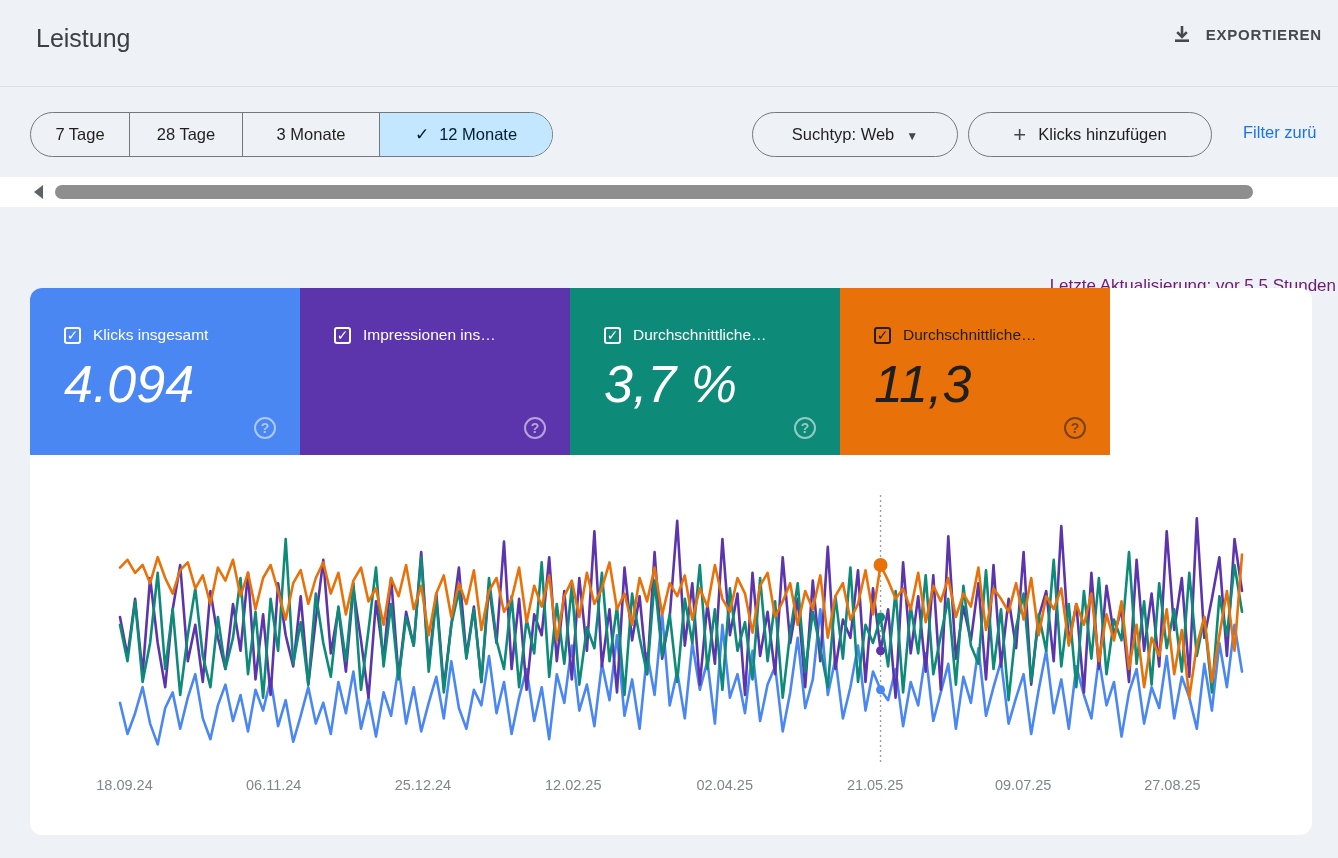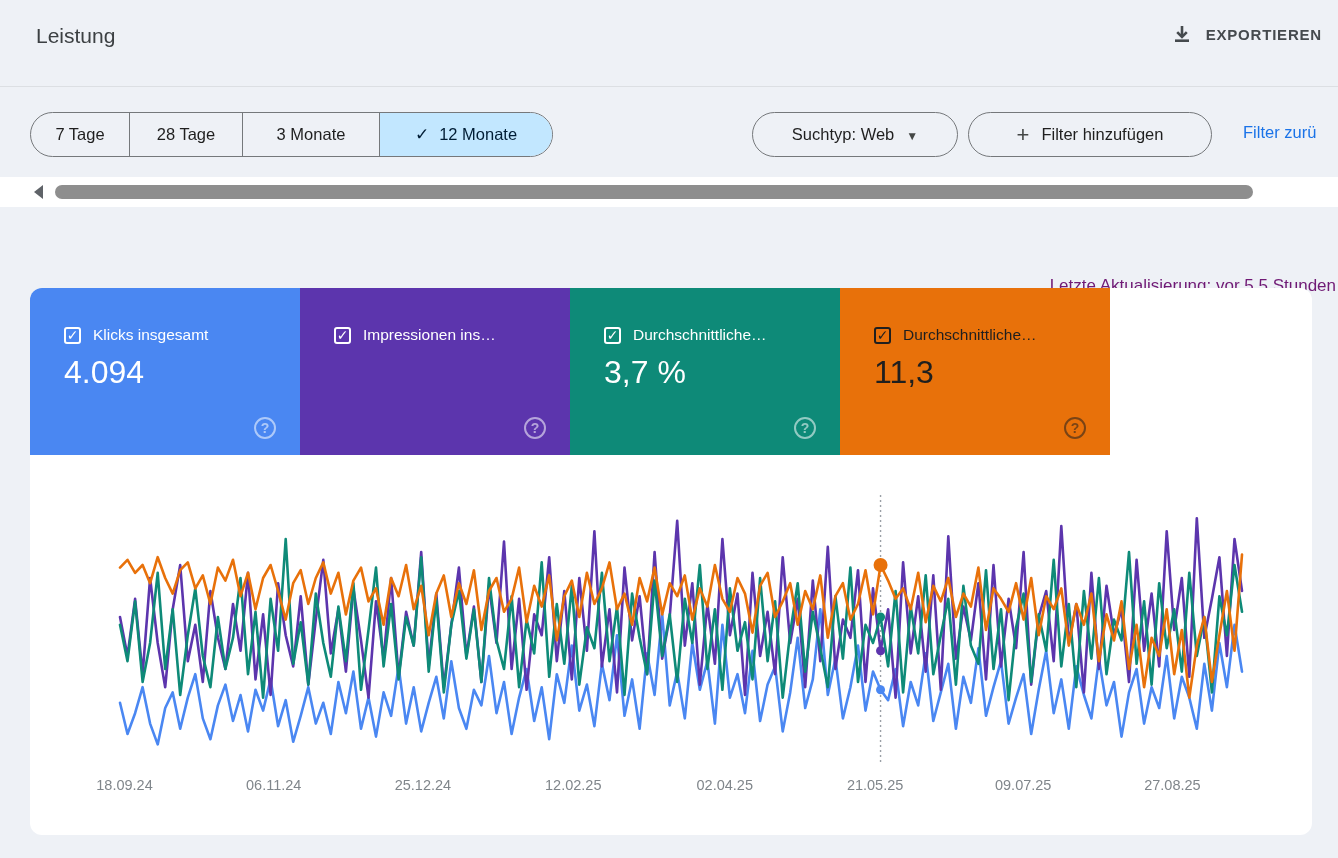--- a/index.html
+++ b/index.html
@@ -8,21 +8,21 @@
     font-family: "Liberation Sans", "DejaVu Sans", sans-serif;
     background: #eef1f6;
     position: relative;
     color: #1f1f1f;
   }
 
   
   .header { position: absolute; left: 0; top: 0; width: 1338px; height: 86px; }
   .page-title {
     position: absolute; left: 36px; top: 24px;
-    font-size: 21px; color: #3c4043; font-weight: 400;
+    font-size: 25px; color: #3c4043; font-weight: 400;
   }
   .export-btn {
     position: absolute; right: 16px; top: 24px;
     display: flex; align-items: center; gap: 14px;
     color: #454a4e; font-size: 15px; font-weight: 700; letter-spacing: 0.8px;
     cursor: pointer; background: none; border: none;
     font-family: "Liberation Sans", sans-serif;
   }
   .header-divider {
     position: absolute; left: 0; top: 86px; width: 1338px; height: 1px;
@@ -96,21 +96,21 @@
   .card-head {
     position: absolute; left: 34px; top: 38px;
     display: flex; align-items: center; gap: 12px;
   }
   .cb {
     width: 17px; height: 17px; border: 2px solid currentColor; border-radius: 3px;
     display: flex; align-items: center; justify-content: center;
     font-size: 14px; font-weight: 700; cursor: pointer; flex: none;
   }
   .card-label { font-size: 15.5px; white-space: nowrap; }
-  .card-value { position: absolute; left: 34px; top: 66px; font-size: 32px; font-weight: 400; }
+  .card-value { position: absolute; left: 34px; top: 66px; font-size: 52px; font-weight: 400; font-style: italic; }
   .help-icon {
     position: absolute; right: 24px; bottom: 16px;
     width: 22px; height: 22px; border: 2px solid currentColor; border-radius: 50%;
     opacity: 0.55; display: flex; align-items: center; justify-content: center;
     font-size: 14px; font-weight: 700; cursor: pointer;
   }
 
   .chart-wrap { position: absolute; left: 0; top: 167px; width: 1282px; height: 350px; }
   svg text { font-family: "Liberation Sans", "DejaVu Sans", sans-serif; }
 </style>
@@ -149,21 +149,21 @@
     </div>
   </div>
 
   <button class="pill pill-searchtype">
     <span>Suchtyp: Web</span>
     <span class="dropdown-arrow">▼</span>
   </button>
 
   <button class="pill pill-addfilter">
     <span class="plus-icon">+</span>
-    <span>Filter hinzufügen</span>
+    <span>Klicks hinzufügen</span>
   </button>
 
   <div class="reset-link">Filter zurü</div>
 </div>
 
 <div class="scroll-strip">
   <div class="scroll-arrow-left"></div>
   <div class="scroll-thumb"></div>
 </div>
 

